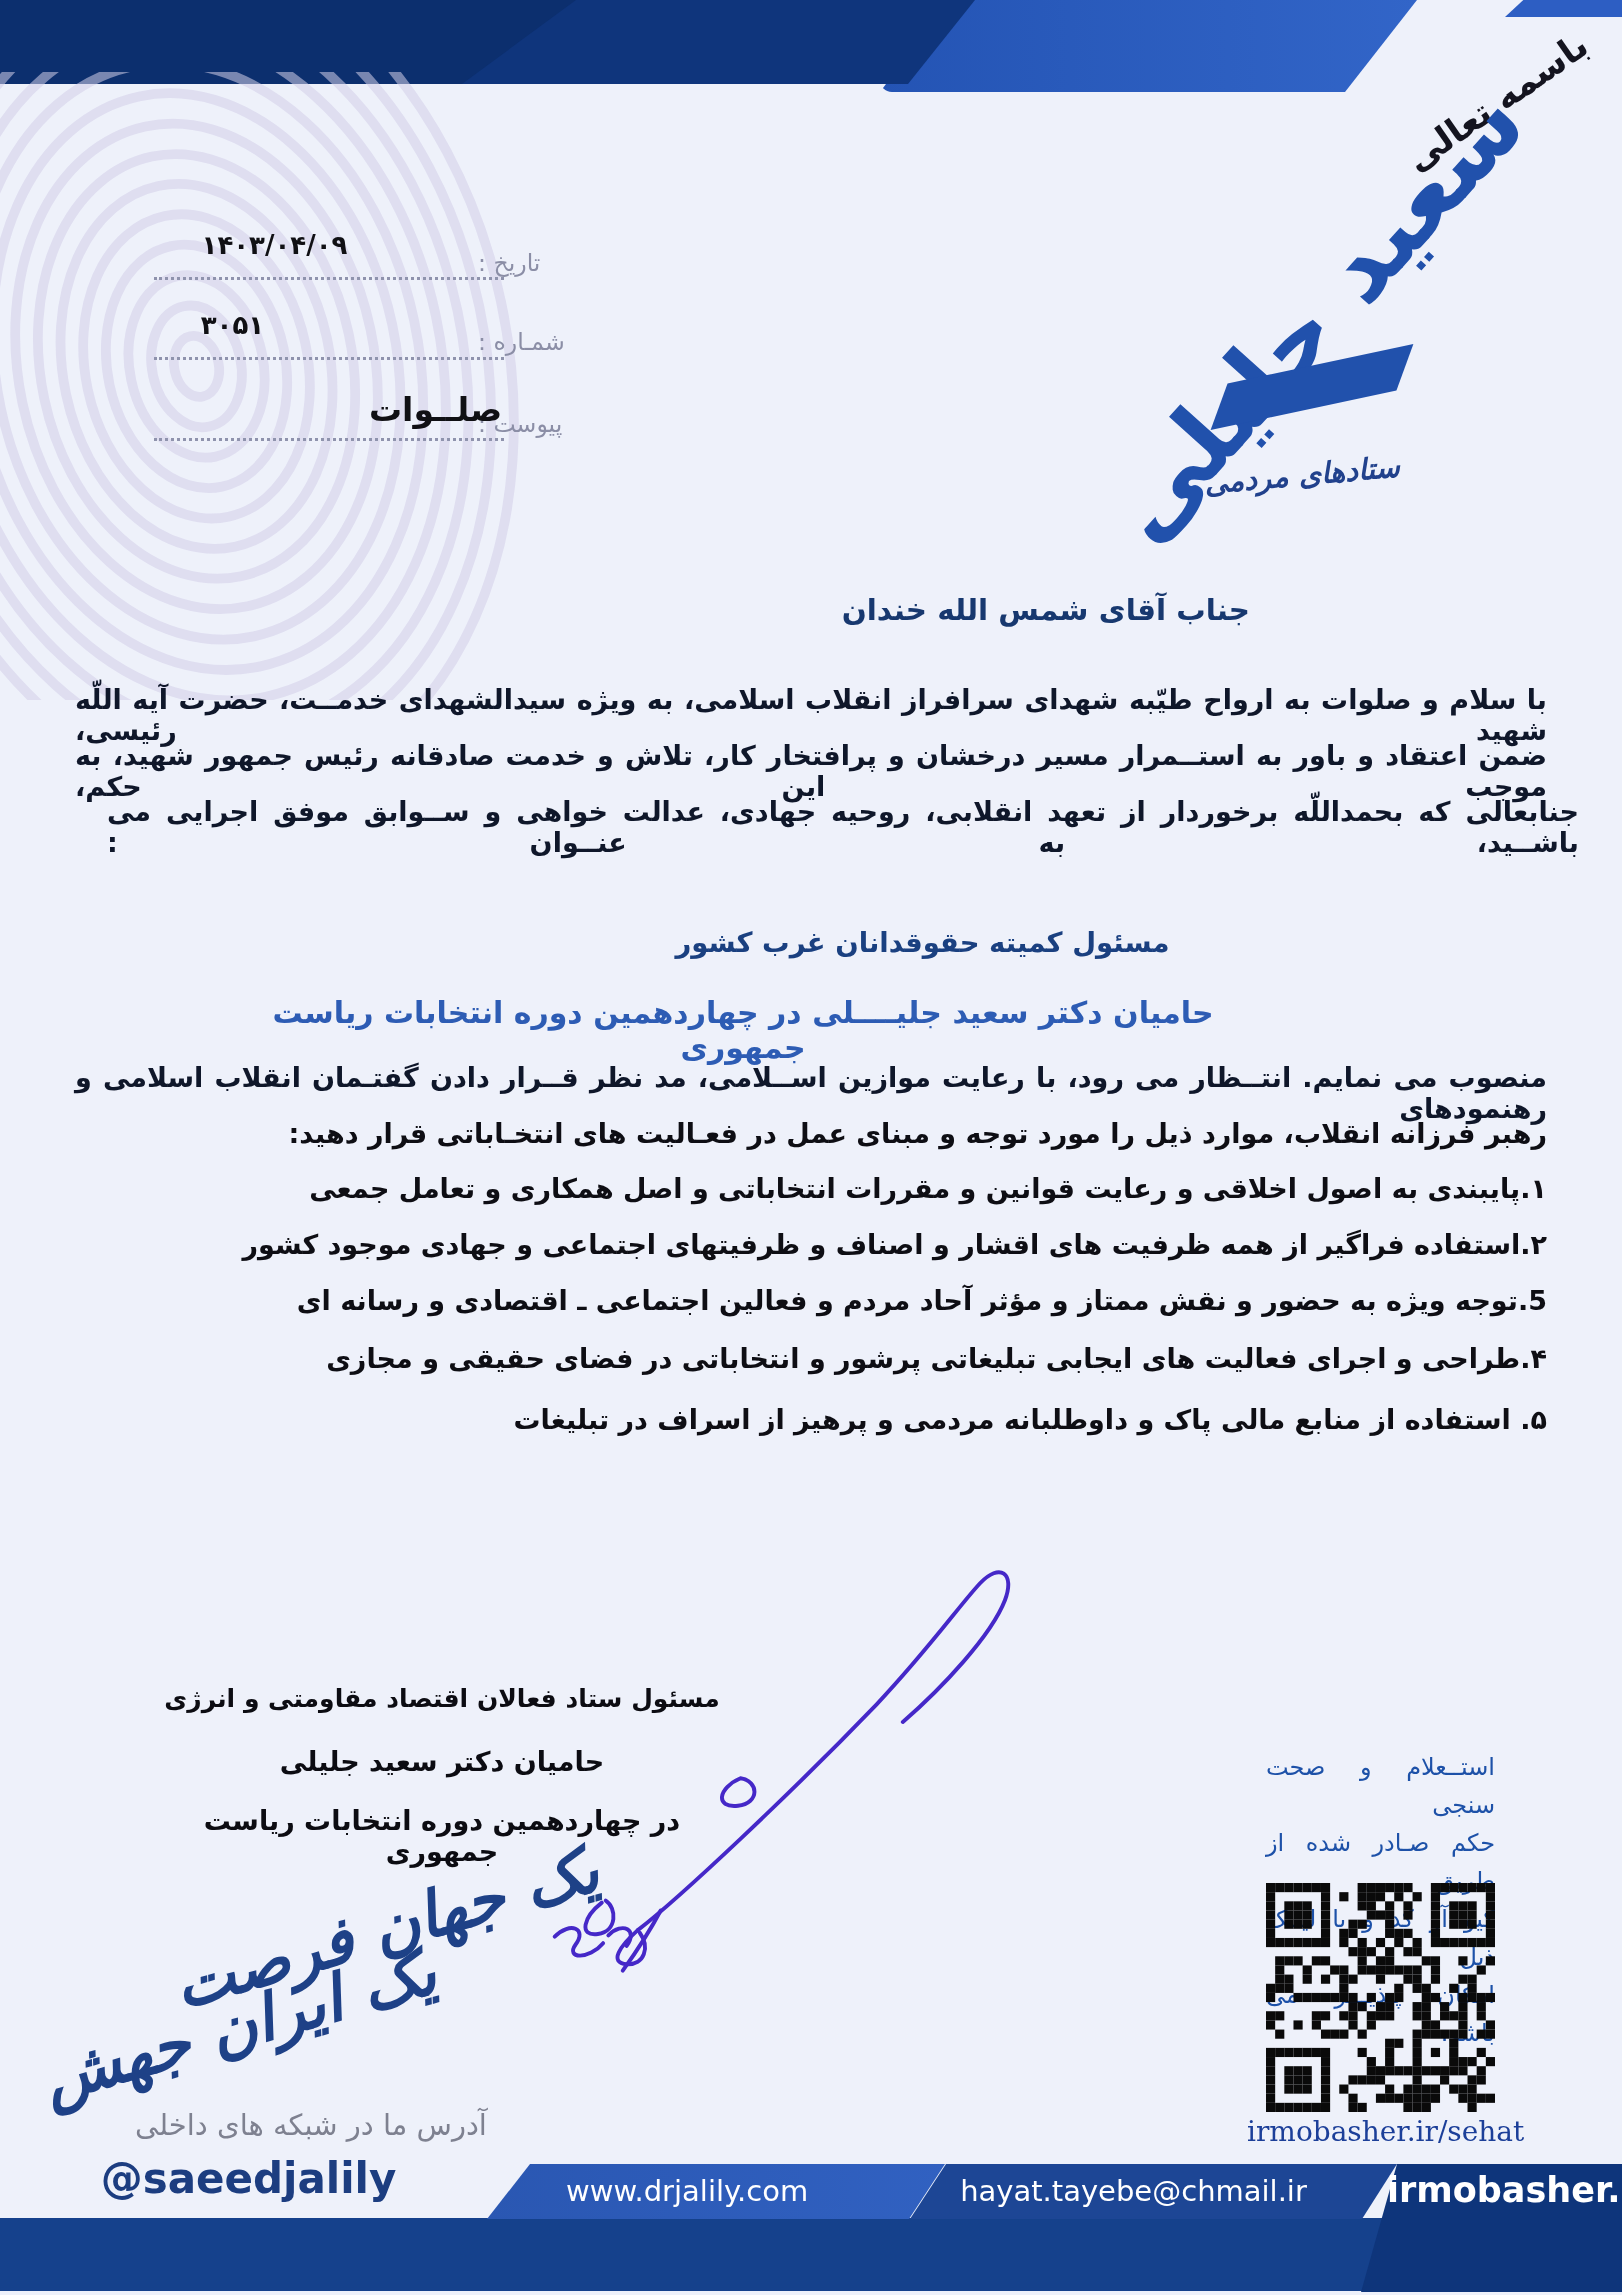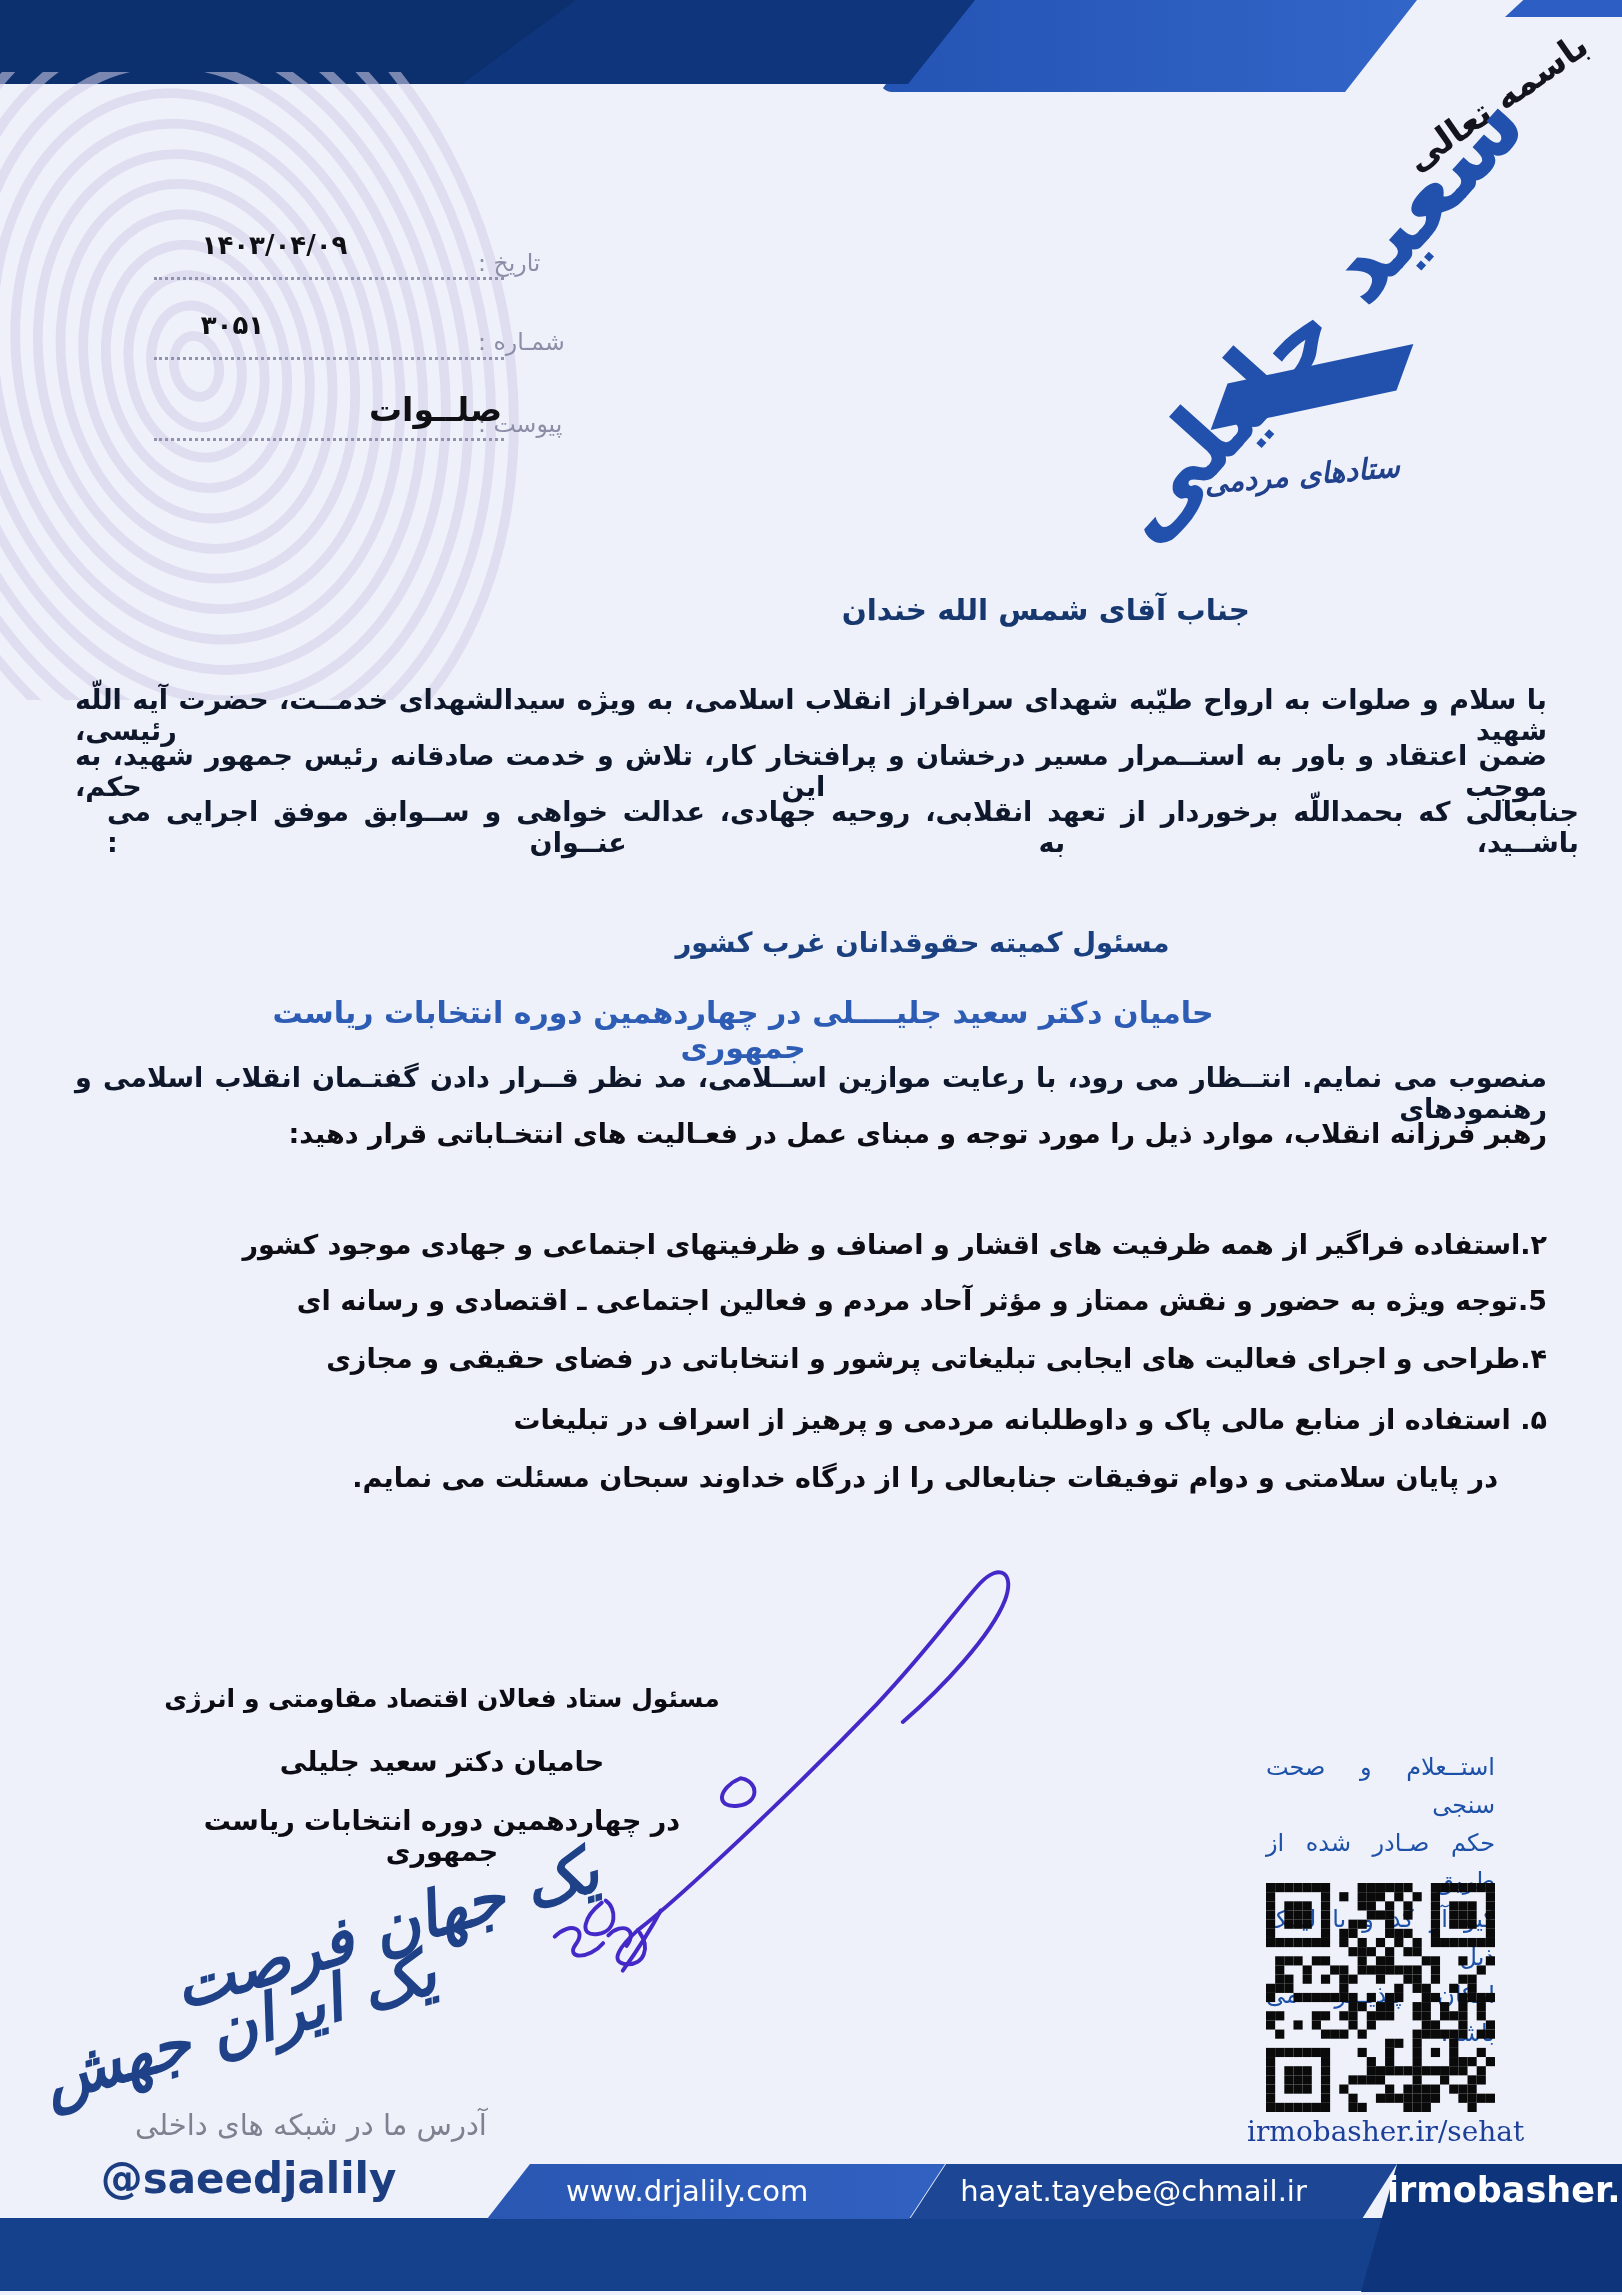--- a/index.html
+++ b/index.html
@@ -83,26 +83,26 @@
   <div class="jline" style="top:684px;">با سلام و صلوات به ارواح طیّبه شهدای سرافراز انقلاب اسلامی، به ویژه سیدالشهدای خدمــت، حضرت آیه اللّه شهید رئیسی،</div>
   <div class="jline" style="top:740px;">ضمن اعتقاد و باور به استــمرار مسیر درخشان و پرافتخار کار، تلاش و خدمت صادقانه رئیس جمهور شهید، به موجب این حکم،</div>
   <div class="jline" style="top:796px;margin-left:32px;">جنابعالی که بحمداللّه برخوردار از تعهد انقلابی، روحیه جهادی، عدالت خواهی و ســوابق موفق اجرایی می باشــید، به عنــوان :</div>
 
   <div class="abs rtl" style="left:654px;top:926px;width:537px;text-align:center;font-size:27.5px;font-weight:bold;color:#1a4080;">مسئول کمیته حقوقدانان غرب کشور</div>
   <div class="abs rtl" style="left:216px;top:995px;width:1054px;text-align:center;font-size:30px;font-weight:bold;color:#2d5cb4;">حامیان دکتر سعید جلیــــلی در چهاردهمین دوره انتخابات ریاست جمهوری</div>
 
   <div class="jline" style="top:1062px;">منصوب می نمایم. انتــظار می رود، با رعایت موازین اســلامی، مد نظر قــرار دادن گفتـمان انقلاب اسلامی و رهنمودهای</div>
   <div class="rline" style="top:1118px;">رهبر فرزانه انقلاب، موارد ذیل  را مورد توجه و مبنای عمل در فعـالیت های انتخـاباتی قرار دهید:</div>
 
+  <div class="rline" style="top:1173px;">۱.پایبندی به اصول اخلاقی و رعایت قوانین و مقررات انتخاباتی و اصل همکاری و تعامل جمعی</div>
   <div class="rline" style="top:1229px;">۲.استفاده فراگیر از همه ظرفیت های اقشار و اصناف و ظرفیتهای اجتماعی و جهادی موجود کشور</div>
   <div class="rline" style="top:1285px;">5.توجه ویژه به حضور و نقش ممتاز و مؤثر آحاد مردم و فعالین اجتماعی ـ اقتصادی و رسانه ای</div>
   <div class="rline" style="top:1343px;">۴.طراحی و اجرای فعالیت های ایجابی تبلیغاتی پرشور و انتخاباتی در فضای حقیقی و مجازی</div>
   <div class="rline" style="top:1404px;">۵. استفاده از منابع مالی پاک و داوطلبانه مردمی و پرهیز از اسراف در تبلیغات</div>
 
-  <div class="rline" style="top:1462px;width:1423px;">در پایان سلامتی و دوام توفیقات جنابعالی را از درگاه خداوند سبحان مسئلت می نمایم.</div>
 
   <div class="sig-line" style="top:1684px;font-size:25px;">مسئول ستاد فعالان اقتصاد مقاومتی و انرژی</div>
   <div class="sig-line" style="top:1805px;font-size:27px;">در چهاردهمین دوره انتخابات ریاست جمهوری</div>
   <div class="sig-line" style="top:1746px;font-size:27px;">حامیان دکتر سعید جلیلی</div>
 
   <svg class="abs" style="left:510px;top:1544px;" width="537" height="445" viewBox="0 0 820 680">
     <g fill="none" stroke="#4528c8" stroke-width="6" stroke-linecap="round" stroke-linejoin="round">
       <path d="M 195 590 C 260 540, 430 380, 560 245 C 640 160, 688 92, 718 60 C 748 28, 772 44, 756 86 C 735 140, 660 220, 600 272"></path>
       <path d="M 352 358 C 318 372, 312 404, 348 400 C 382 396, 380 362, 352 358"></path>
       <path d="M 195 590 C 168 614, 150 640, 178 642 C 205 644, 214 616, 198 594"></path>

